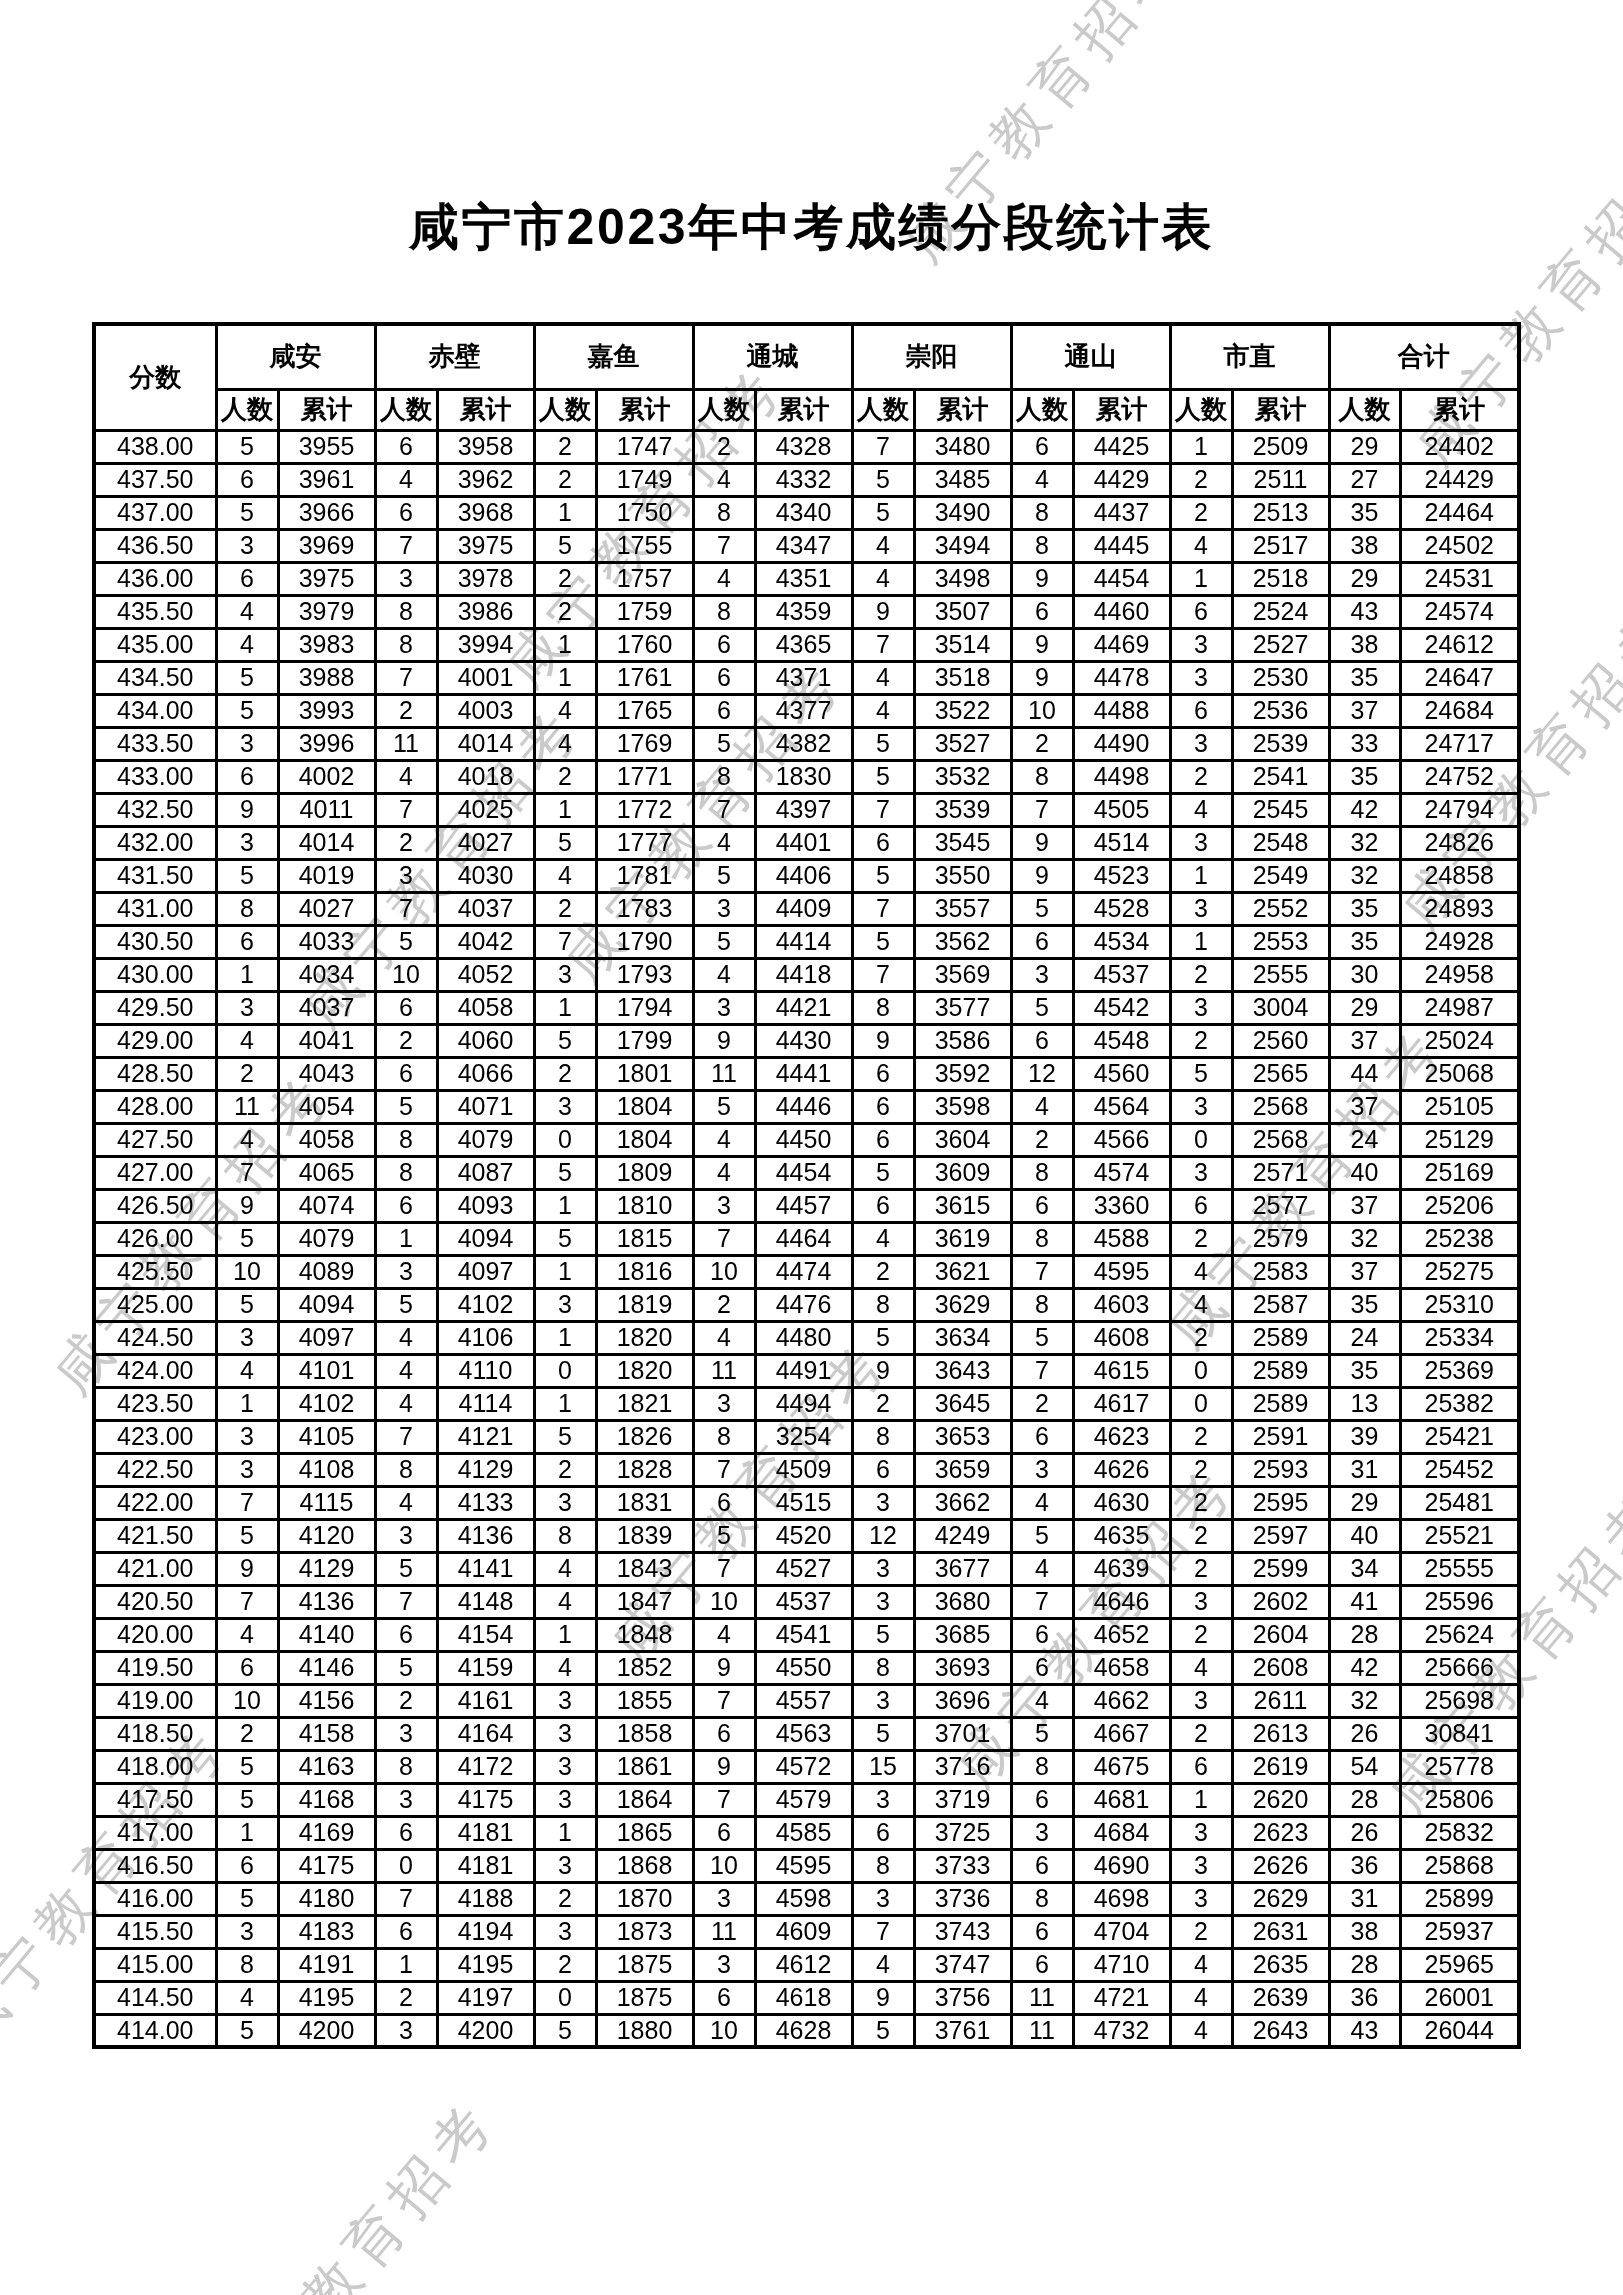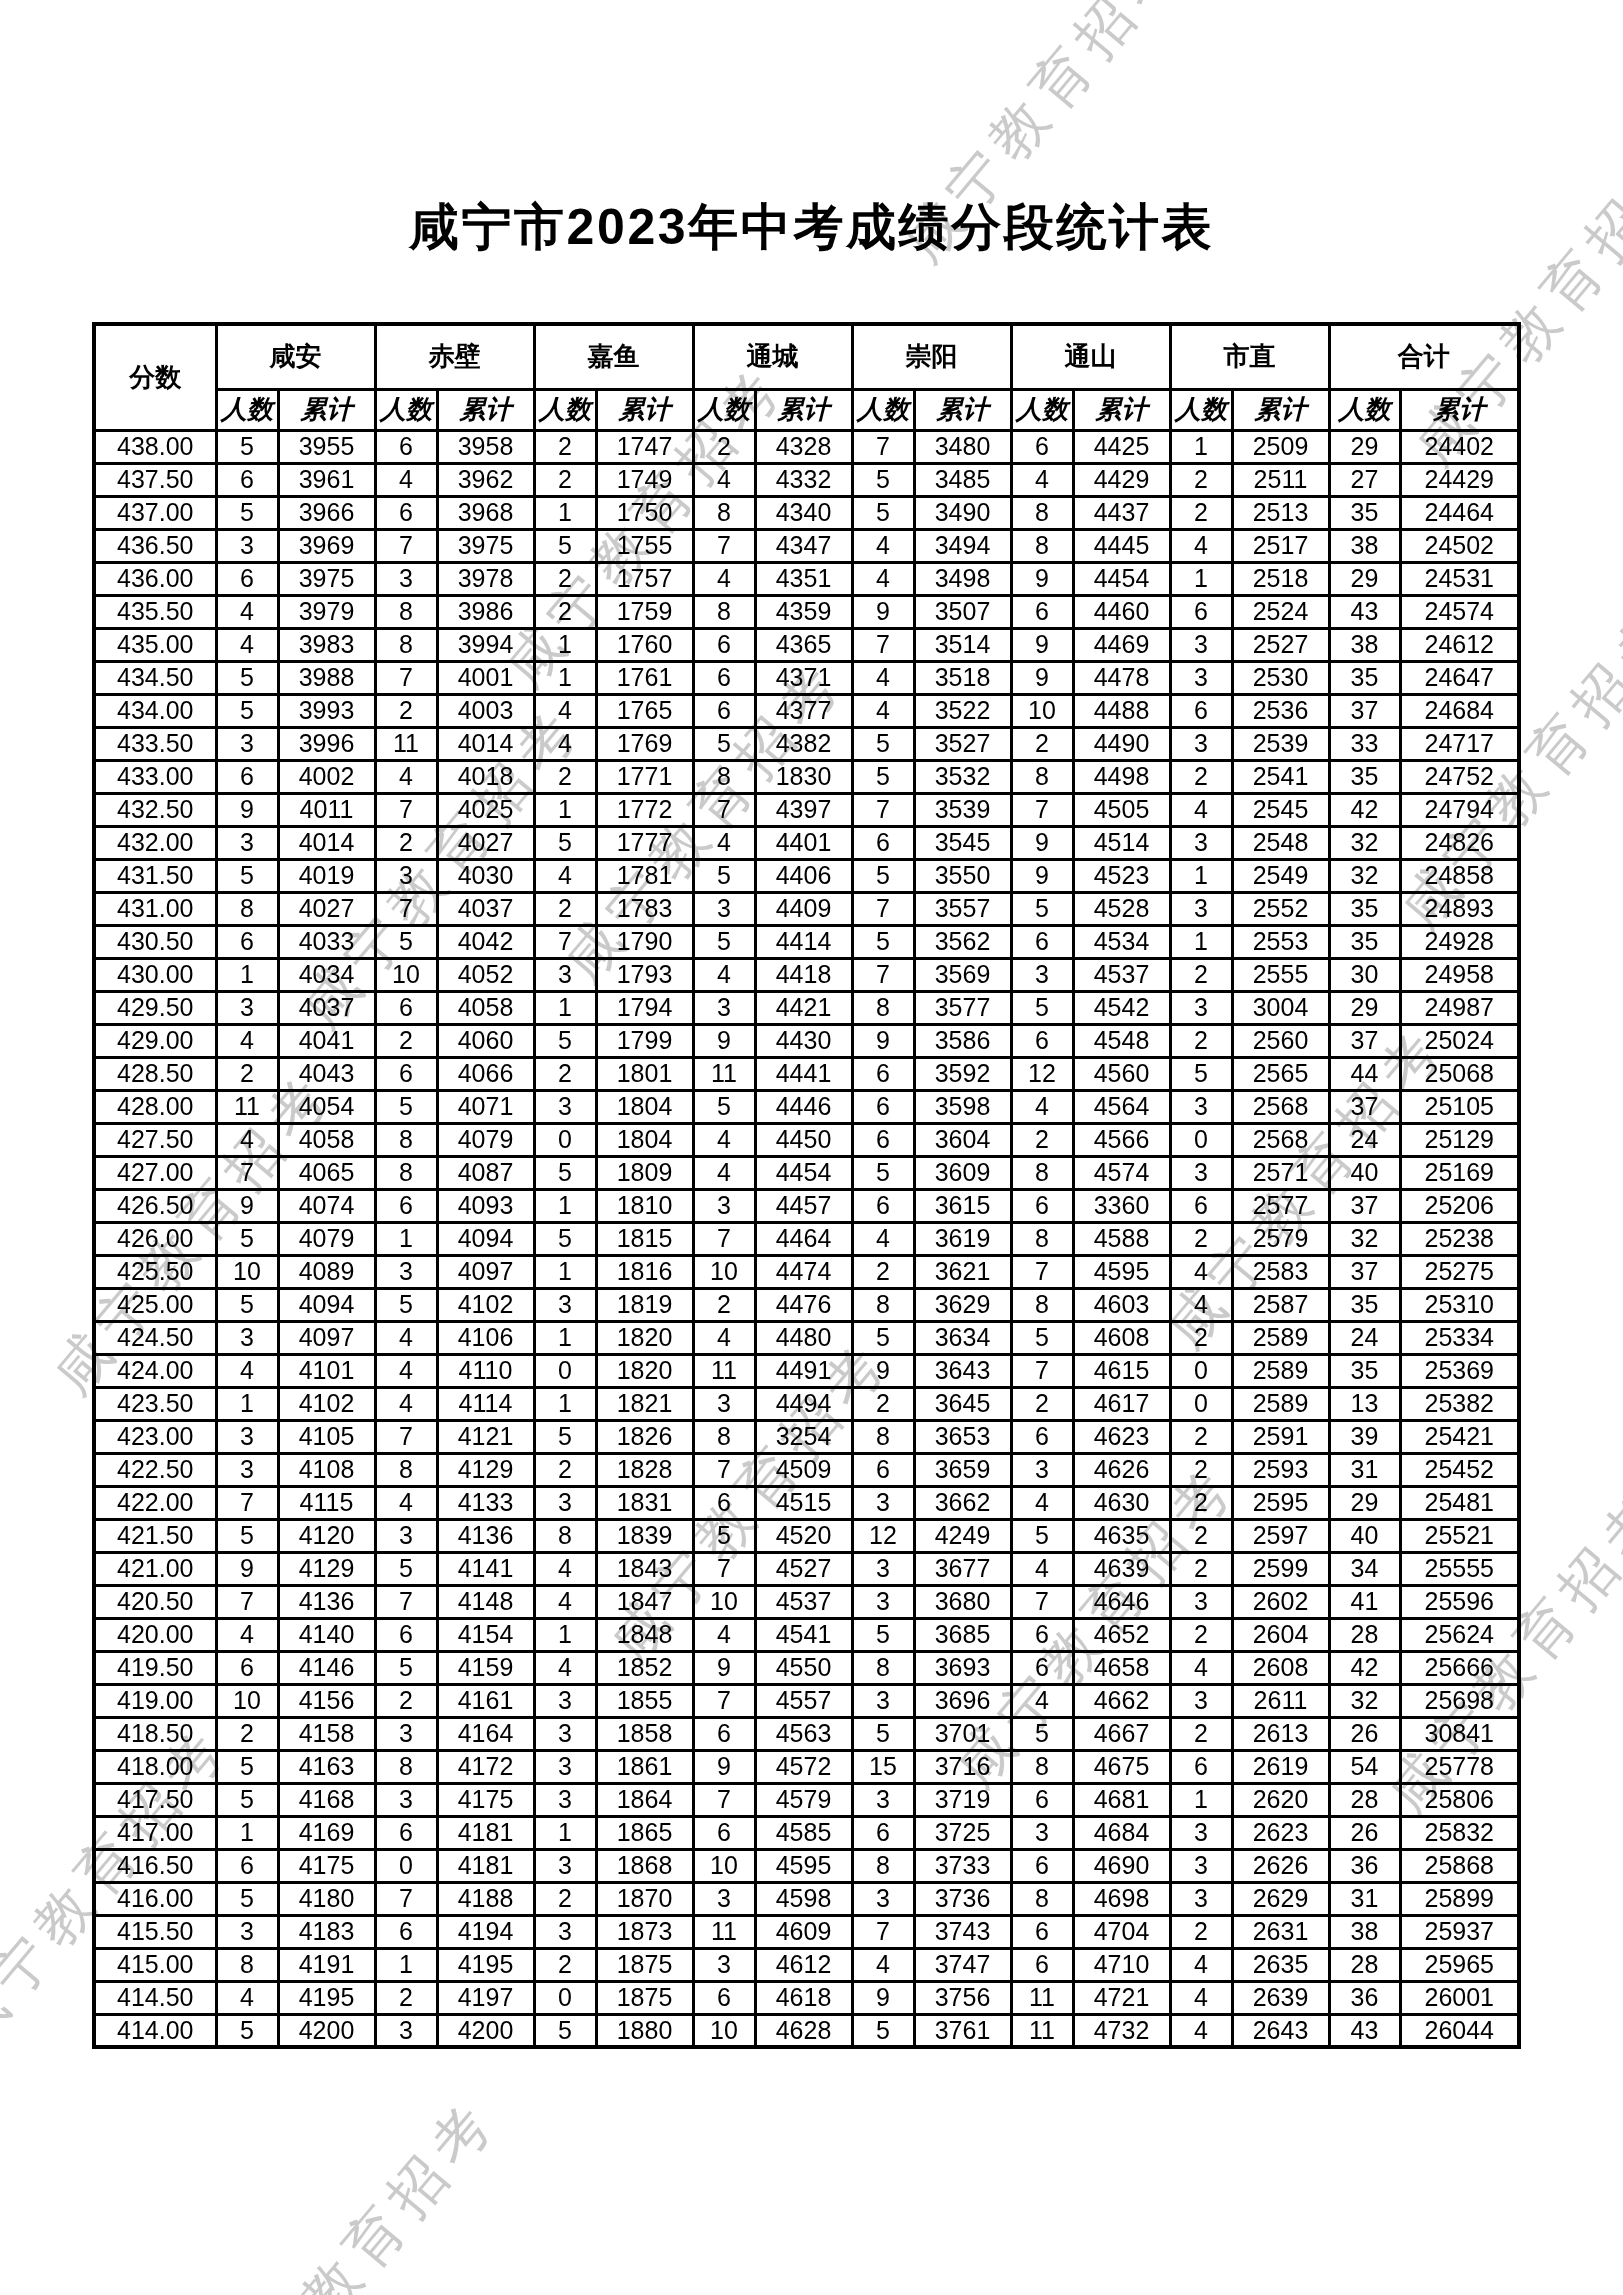--- a/index.html
+++ b/index.html
@@ -21,21 +21,21 @@
   table.score-table{
     position:absolute;left:92px;top:322px;z-index:2;
     border-collapse:collapse;table-layout:fixed;
     border:4.6px solid #000;background:transparent;
   }
   .score-table th,.score-table td{
     border:3.3px solid #000;text-align:center;vertical-align:middle;
     padding:0;overflow:hidden;background:transparent;color:#000;
   }
   .score-table thead tr.district-row{height:65px;}
-  .score-table thead tr.sub-row{height:41px;font-style:italic;}
+  .score-table thead tr.sub-row{height:41px;}
   .score-table tbody tr{height:33px;}
   .score-table thead th{font-size:26px;font-weight:bold;}
   .score-table tbody td{font-size:25px;font-weight:normal;}
 </style>
 </head>
 <body>
 
 <div class="wm" style="left:916px;top:216px">咸宁教育招考</div>
 <div class="wm" style="left:1427px;top:419px">咸宁教育招考</div>
 <div class="wm" style="left:517px;top:641px">咸宁教育招考</div>

